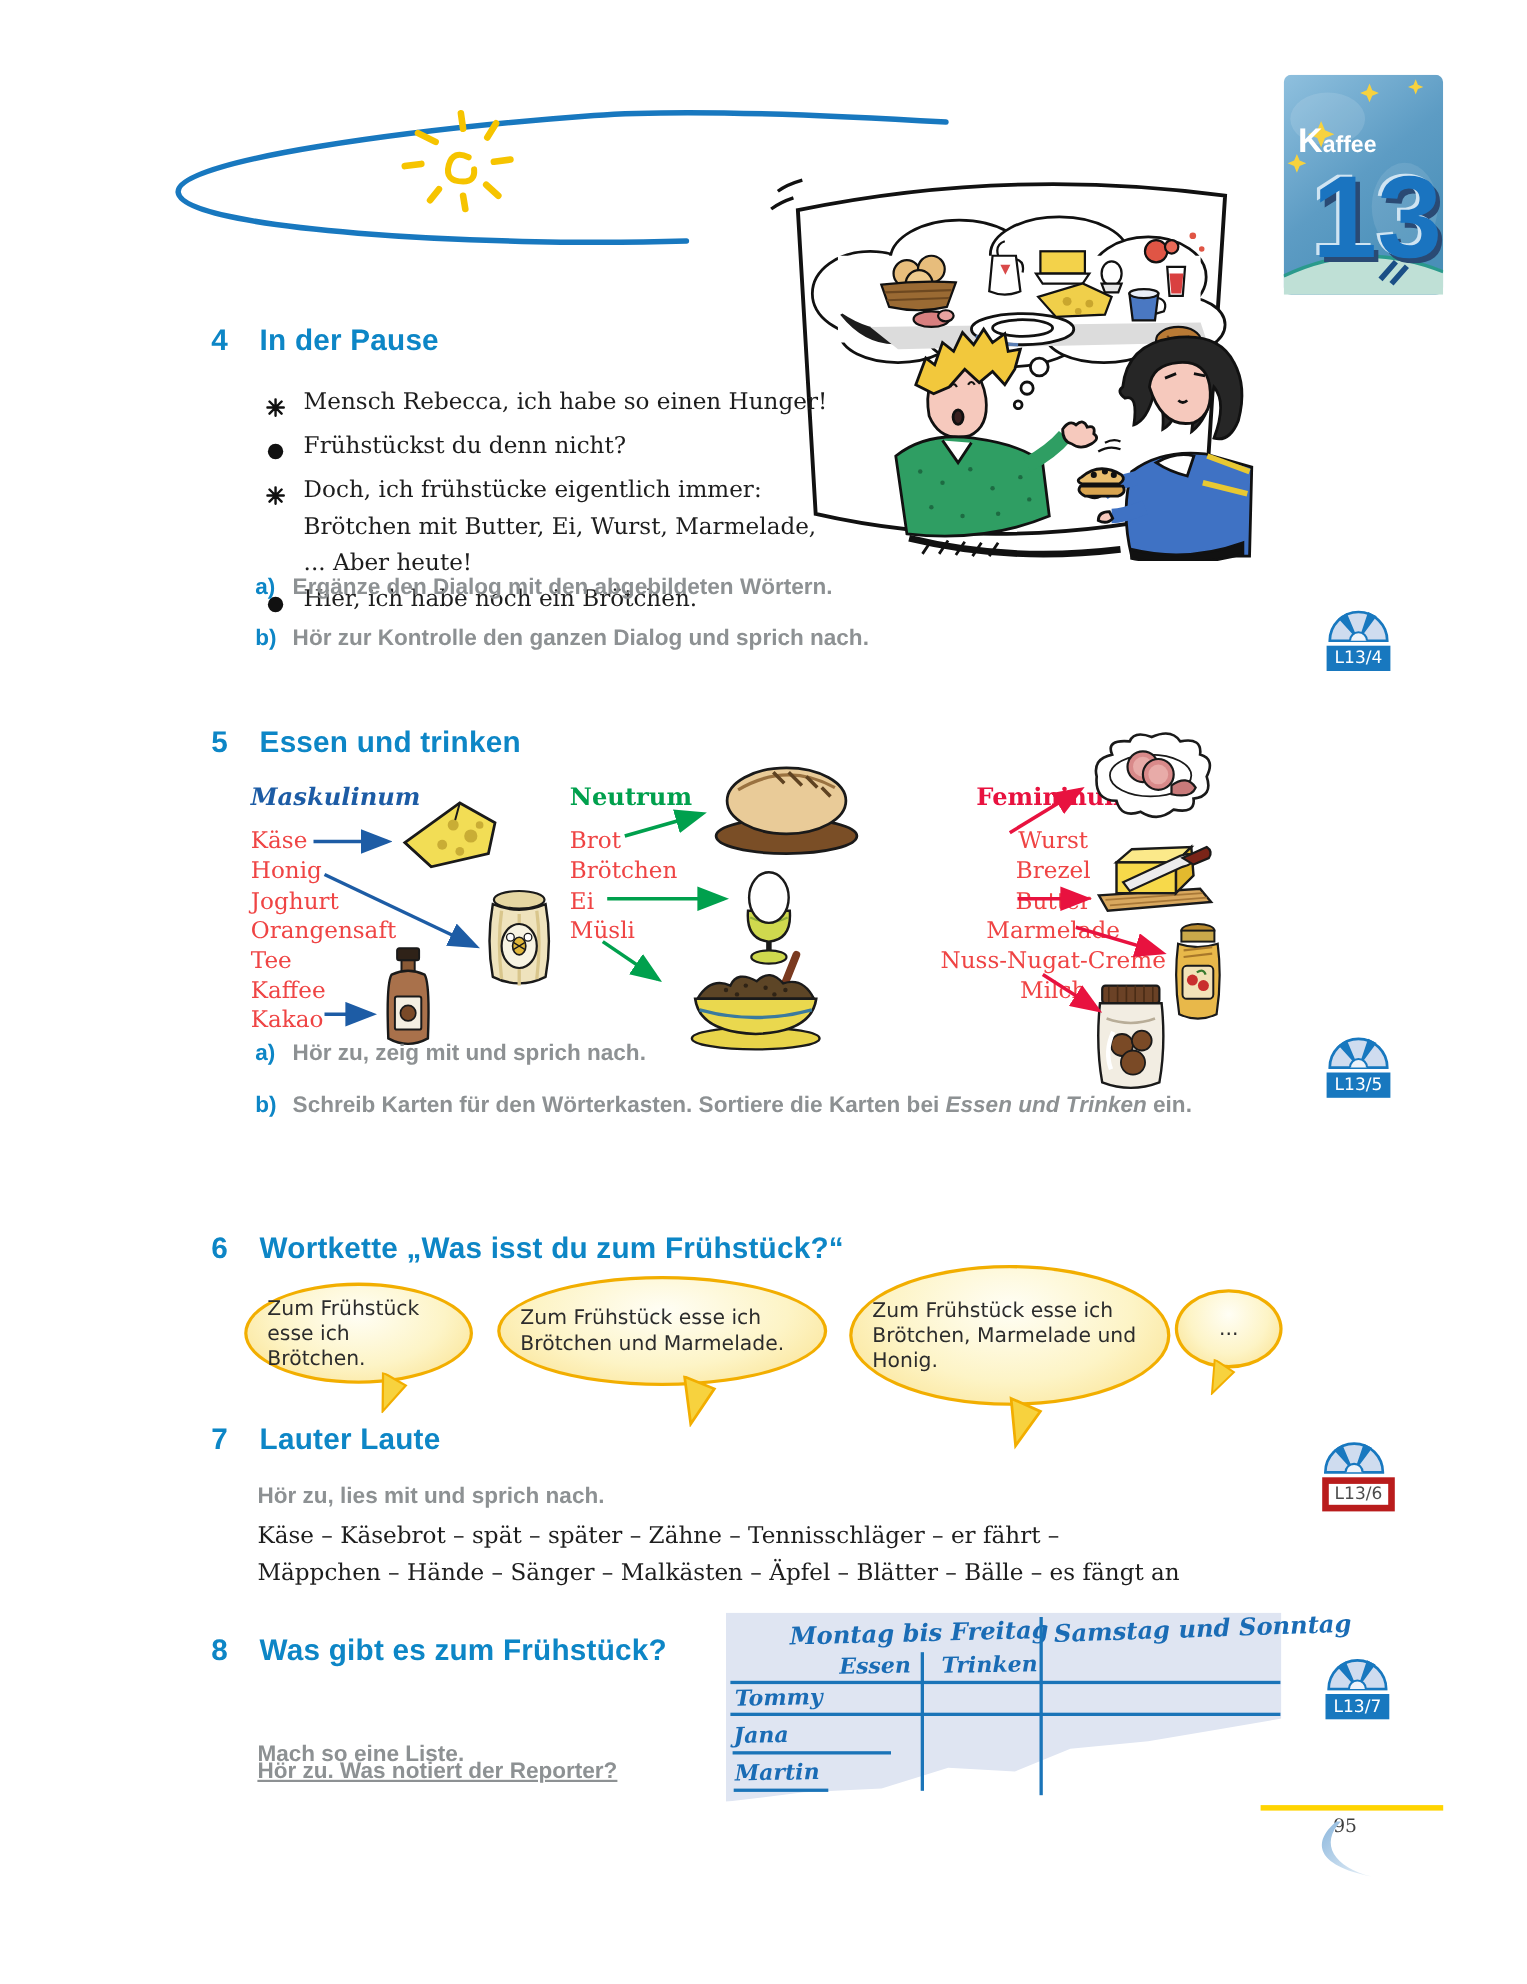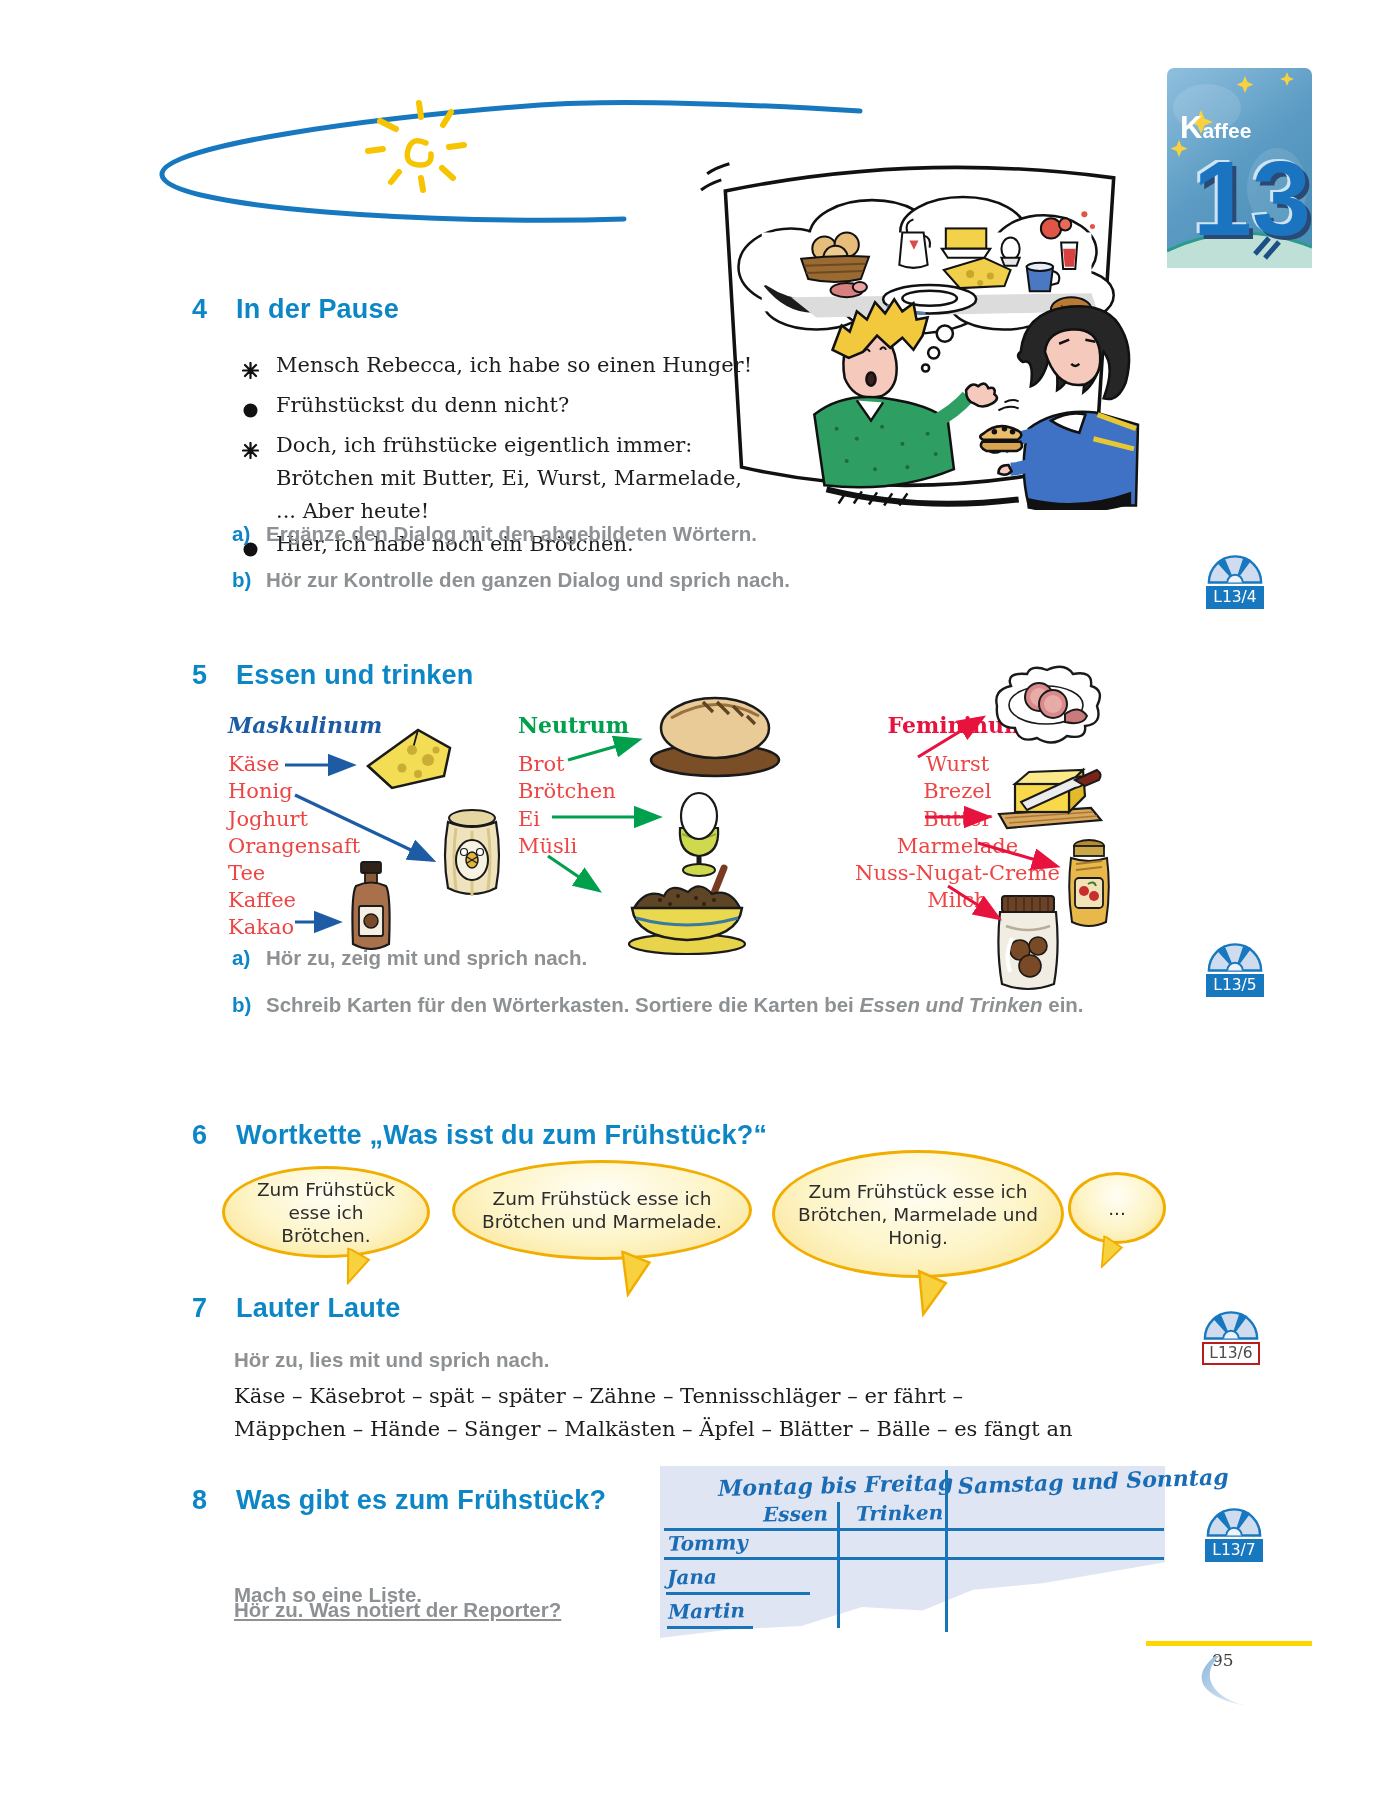--- a/index.html
+++ b/index.html
@@ -20,28 +20,28 @@
   .task .letter{color:#0d86c6;min-width:22px;}
   .task .it{font-style:italic;}
   
   .gcol{line-height:27.2px;}
   .ghead{font-family:"DejaVu Serif","Liberation Serif",serif;font-weight:700;font-size:22px;margin-bottom:12px;}
   .ghead.m{color:#1d5ca5;font-style:italic;} .ghead.n{color:#00a04d;} .ghead.f{color:#e8123f;}
   .witem{font-family:"DejaVu Serif","Liberation Serif",serif;font-size:21px;color:#ef4444;}
   
   .bubble{border:3.5px solid #f2ae00;border-radius:50%;
           background:radial-gradient(ellipse at 50% 30%,#fffef5 0%,#fdf4c6 55%,#fae08a 100%);
-          display:flex;align-items:center;justify-content:center;text-align:center;
+          display:flex;align-items:center;justify-content:center;
           font-family:"DejaVu Sans","Liberation Sans",sans-serif;font-size:18.5px;color:#2c2c2c;
           line-height:23px;padding:6px 18px;box-sizing:border-box;}
   
   .cd{width:66px;text-align:center;}
   .cd-label{margin-top:-2px;background:#1878bf;color:#fff;font-size:15.5px;font-weight:400;
             font-family:"DejaVu Sans","Liberation Sans",sans-serif;padding:2px 0 3px;width:58px;margin-left:4px;}
-  .cd.light .cd-label{background:#fff;color:#4d4d4d;border:2px solid #b91c1c;padding:0 0 1px;width:54px;}
+  .cd.light .cd-label{background:#fff;color:#4d4d4d;border:6px solid #b91c1c;padding:0 0 1px;width:54px;}
   
   .tbl-bg{background:#dfe5f2;
           clip-path:polygon(0 0,100% 0,100% 56%,88% 62%,76% 68%,62% 72%,52% 84%,40% 82%,28% 93%,14% 95%,0 100%);}
   .hand{font-family:"DejaVu Serif","Liberation Serif",serif;font-style:italic;font-weight:700;
         color:#1a6cb5;}
   .rule{background:#1a74b8;}
   .name-line{background:#1a74b8;height:2.5px;}
   
   .pagenum{font-family:"DejaVu Serif","Liberation Serif",serif;font-size:17px;color:#3f3f3f;}
   .lek-label{color:#ffffff;font-weight:700;font-size:21px;font-family:"Liberation Sans",sans-serif;}

